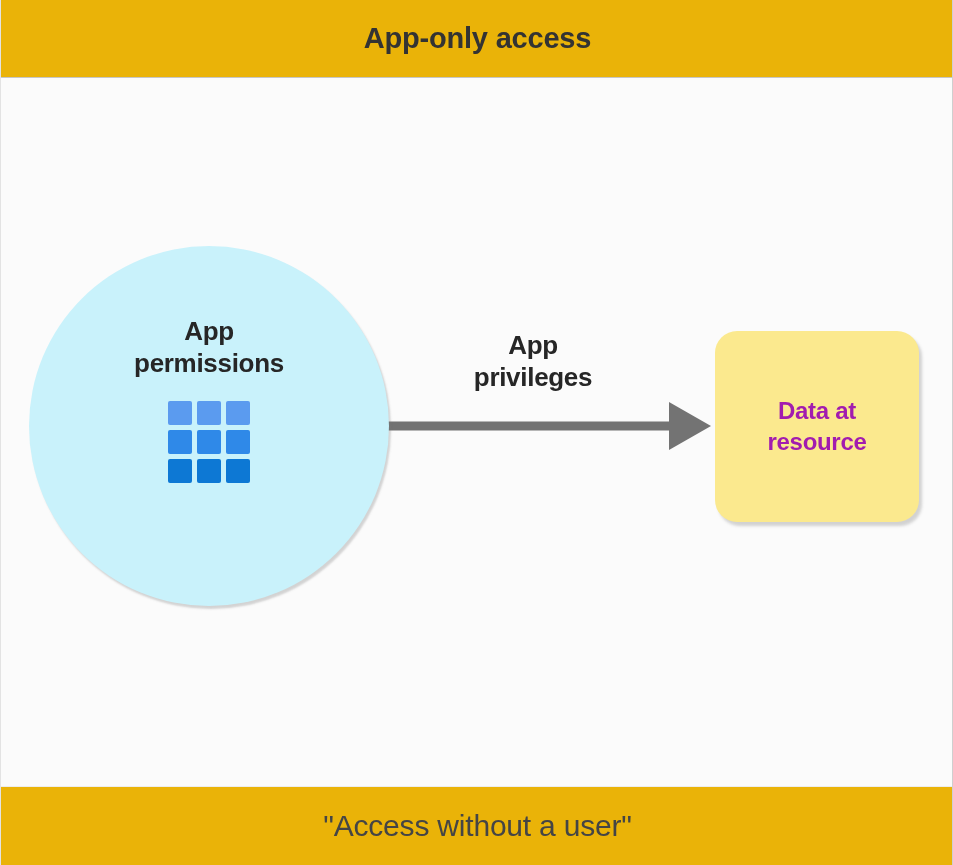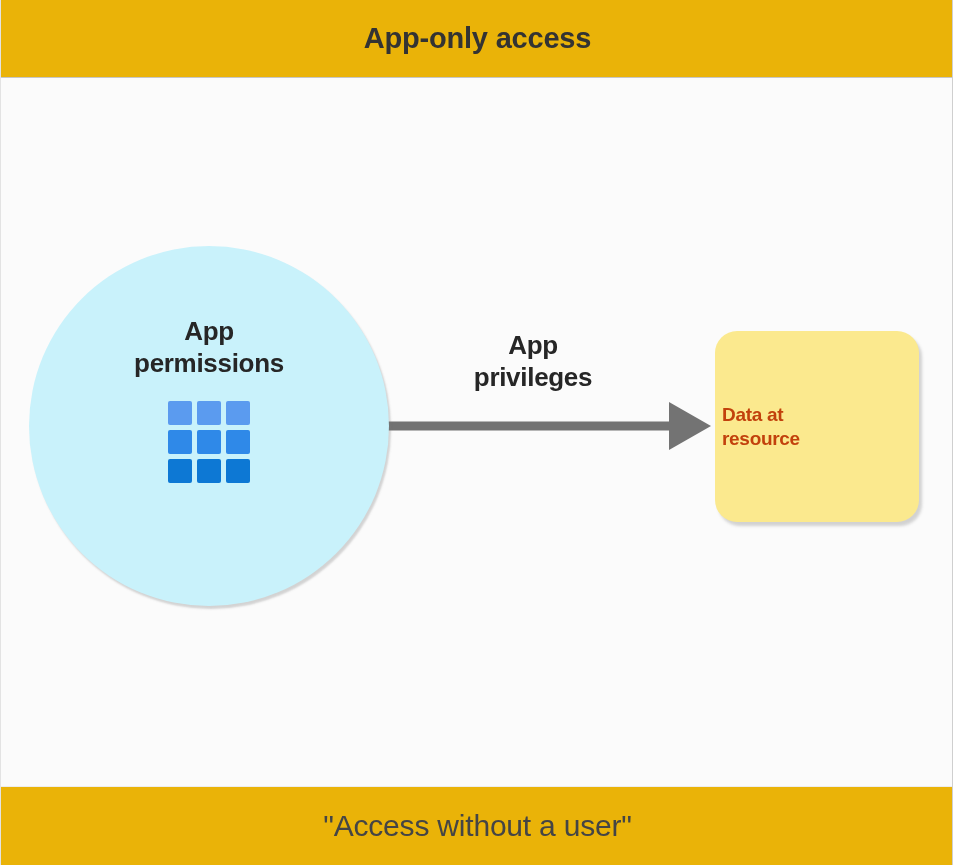--- a/index.html
+++ b/index.html
@@ -140,25 +140,25 @@
     border-radius: 22px;
     background: #fbe98e;
     box-shadow: 3px 4px 3px rgba(125, 125, 125, 0.32);
     display: flex;
     align-items: center;
     justify-content: center;
     box-sizing: border-box;
   }
   #data-resource-label {
     width: 190px;
-    text-align: left;
-    font-size: 19px;
+    text-align: center;
+    font-size: 24px;
     font-weight: bold;
     line-height: 1.26;
-    color: #c2410c;
+    color: #a21caf;
     letter-spacing: -0.3px;
     white-space: pre-line;
   }
 </style>
 </head>
 <body>
 
 <div id="canvas">
 
   <div id="header-band" class="band">

